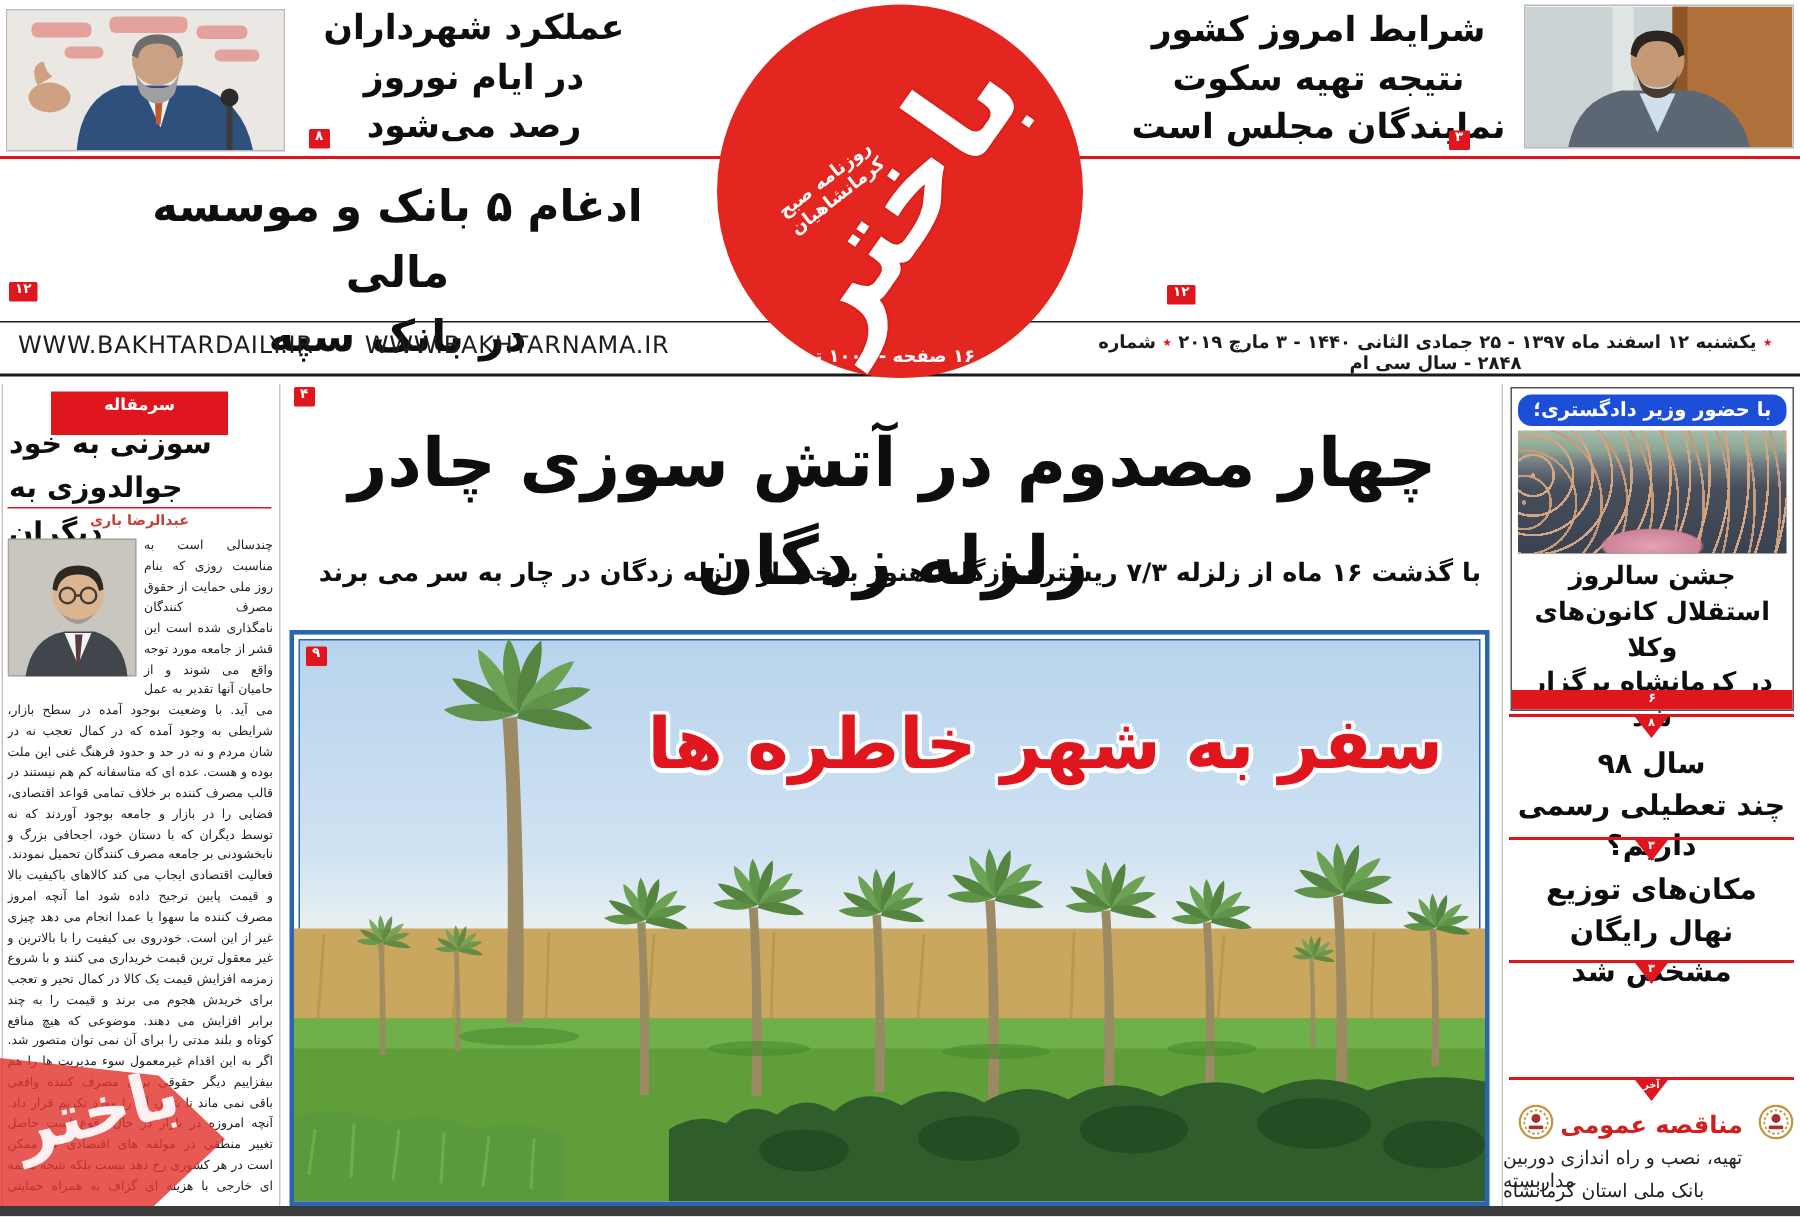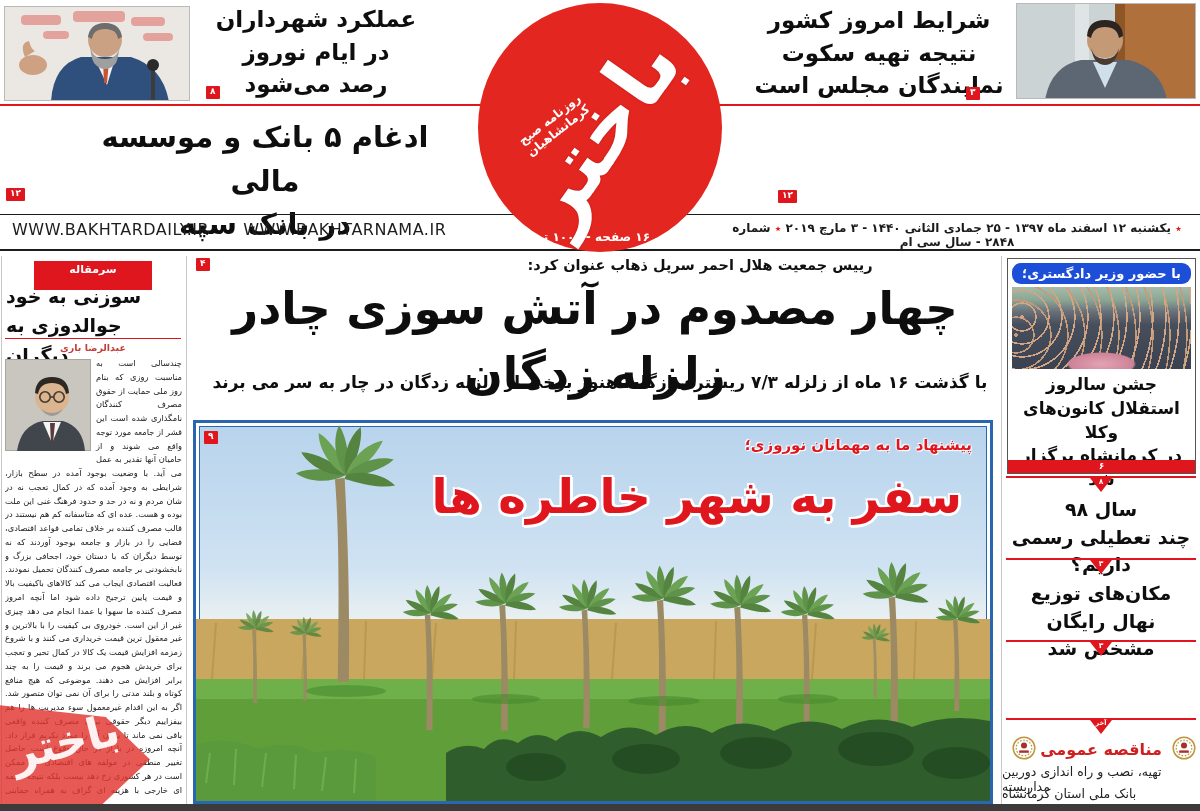--- a/index.html
+++ b/index.html
@@ -159,21 +159,20 @@
     <div class="logo-word">باختر</div>
     <div class="logo-sub">روزنامه صبح کرمانشاهیان</div>
     <div class="logo-price">۱۶ صفحه - ۱۰۰۰ تومان</div>
   </div>
 
   <div class="vline" style="left:186px;top:256px;height:548px;"></div>
   <div class="vline" style="left:1px;top:256px;height:548px;"></div>
   <div class="vline" style="left:1001px;top:256px;height:548px;"></div>
 
   <div class="badge" style="left:196px;top:258px;">۴</div>
-  <div class="abs" style="left:450px;top:257px;width:500px;text-align:center;font-size:14.5px;font-weight:600;">رییس جمعیت هلال احمر سرپل ذهاب عنوان کرد:</div>
   <div class="abs hl" style="left:200px;top:276px;width:790px;font-size:45px;line-height:1.45;letter-spacing:-1px;">چهار مصدوم در آتش سوزی چادر زلزله زدگان</div>
   <div class="abs hl" style="left:210px;top:370px;width:780px;font-size:17px;">با گذشت ۱۶ ماه از زلزله ۷/۳ ریشتری ازگله، هنوز برخی از زلزله زدگان در چار به سر می برند</div>
 
   <div class="big-photo">
     <svg width="794" height="378" viewBox="0 0 794 378" style="position:absolute;left:0;top:0;">
       <defs>
         <g id="palmg">
           <path d="M-1 2 C1 40 3 90 2 150 L-6 150 C-5 90 -5 40 -8 3 Z" fill="#9b8a63"></path>
           <g>
             <path d="M0 0 C10 -8 26 -10 36 -5 C27 1 12 2 0 3 Z" fill="#5f9349" transform="rotate(-170)"></path>
@@ -238,21 +237,20 @@
       <g stroke="#79b653" stroke-width="2" opacity=".7">
         <line x1="14" y1="330" x2="10" y2="360"></line>
           <line x1="40" y1="326" x2="38" y2="362"></line>
         <line x1="70" y1="330" x2="66" y2="364"></line>
           <line x1="100" y1="332" x2="98" y2="366"></line>
         <line x1="130" y1="334" x2="126" y2="368"></line>
           <line x1="160" y1="336" x2="158" y2="370"></line>
       </g>
     </svg>
     <div class="badge" style="left:8px;top:8px;">۹</div>
-    <div class="photo-kicker">پیشنهاد ما به مهمانان نوروزی؛</div>
     <div class="photo-title">سفر به شهر خاطره ها</div>
   </div>
 
   <div class="edit-label">سرمقاله</div>
   <div class="edit-title preline">سوزنی به خود
 جوالدوزی به دیگران</div>
   <div class="redrule" style="left:5px;top:338px;width:176px;height:1px;"></div>
   <div class="edit-author">عبدالرضا باری</div>
   <div class="edit-body">
     <span class="edit-photo">

